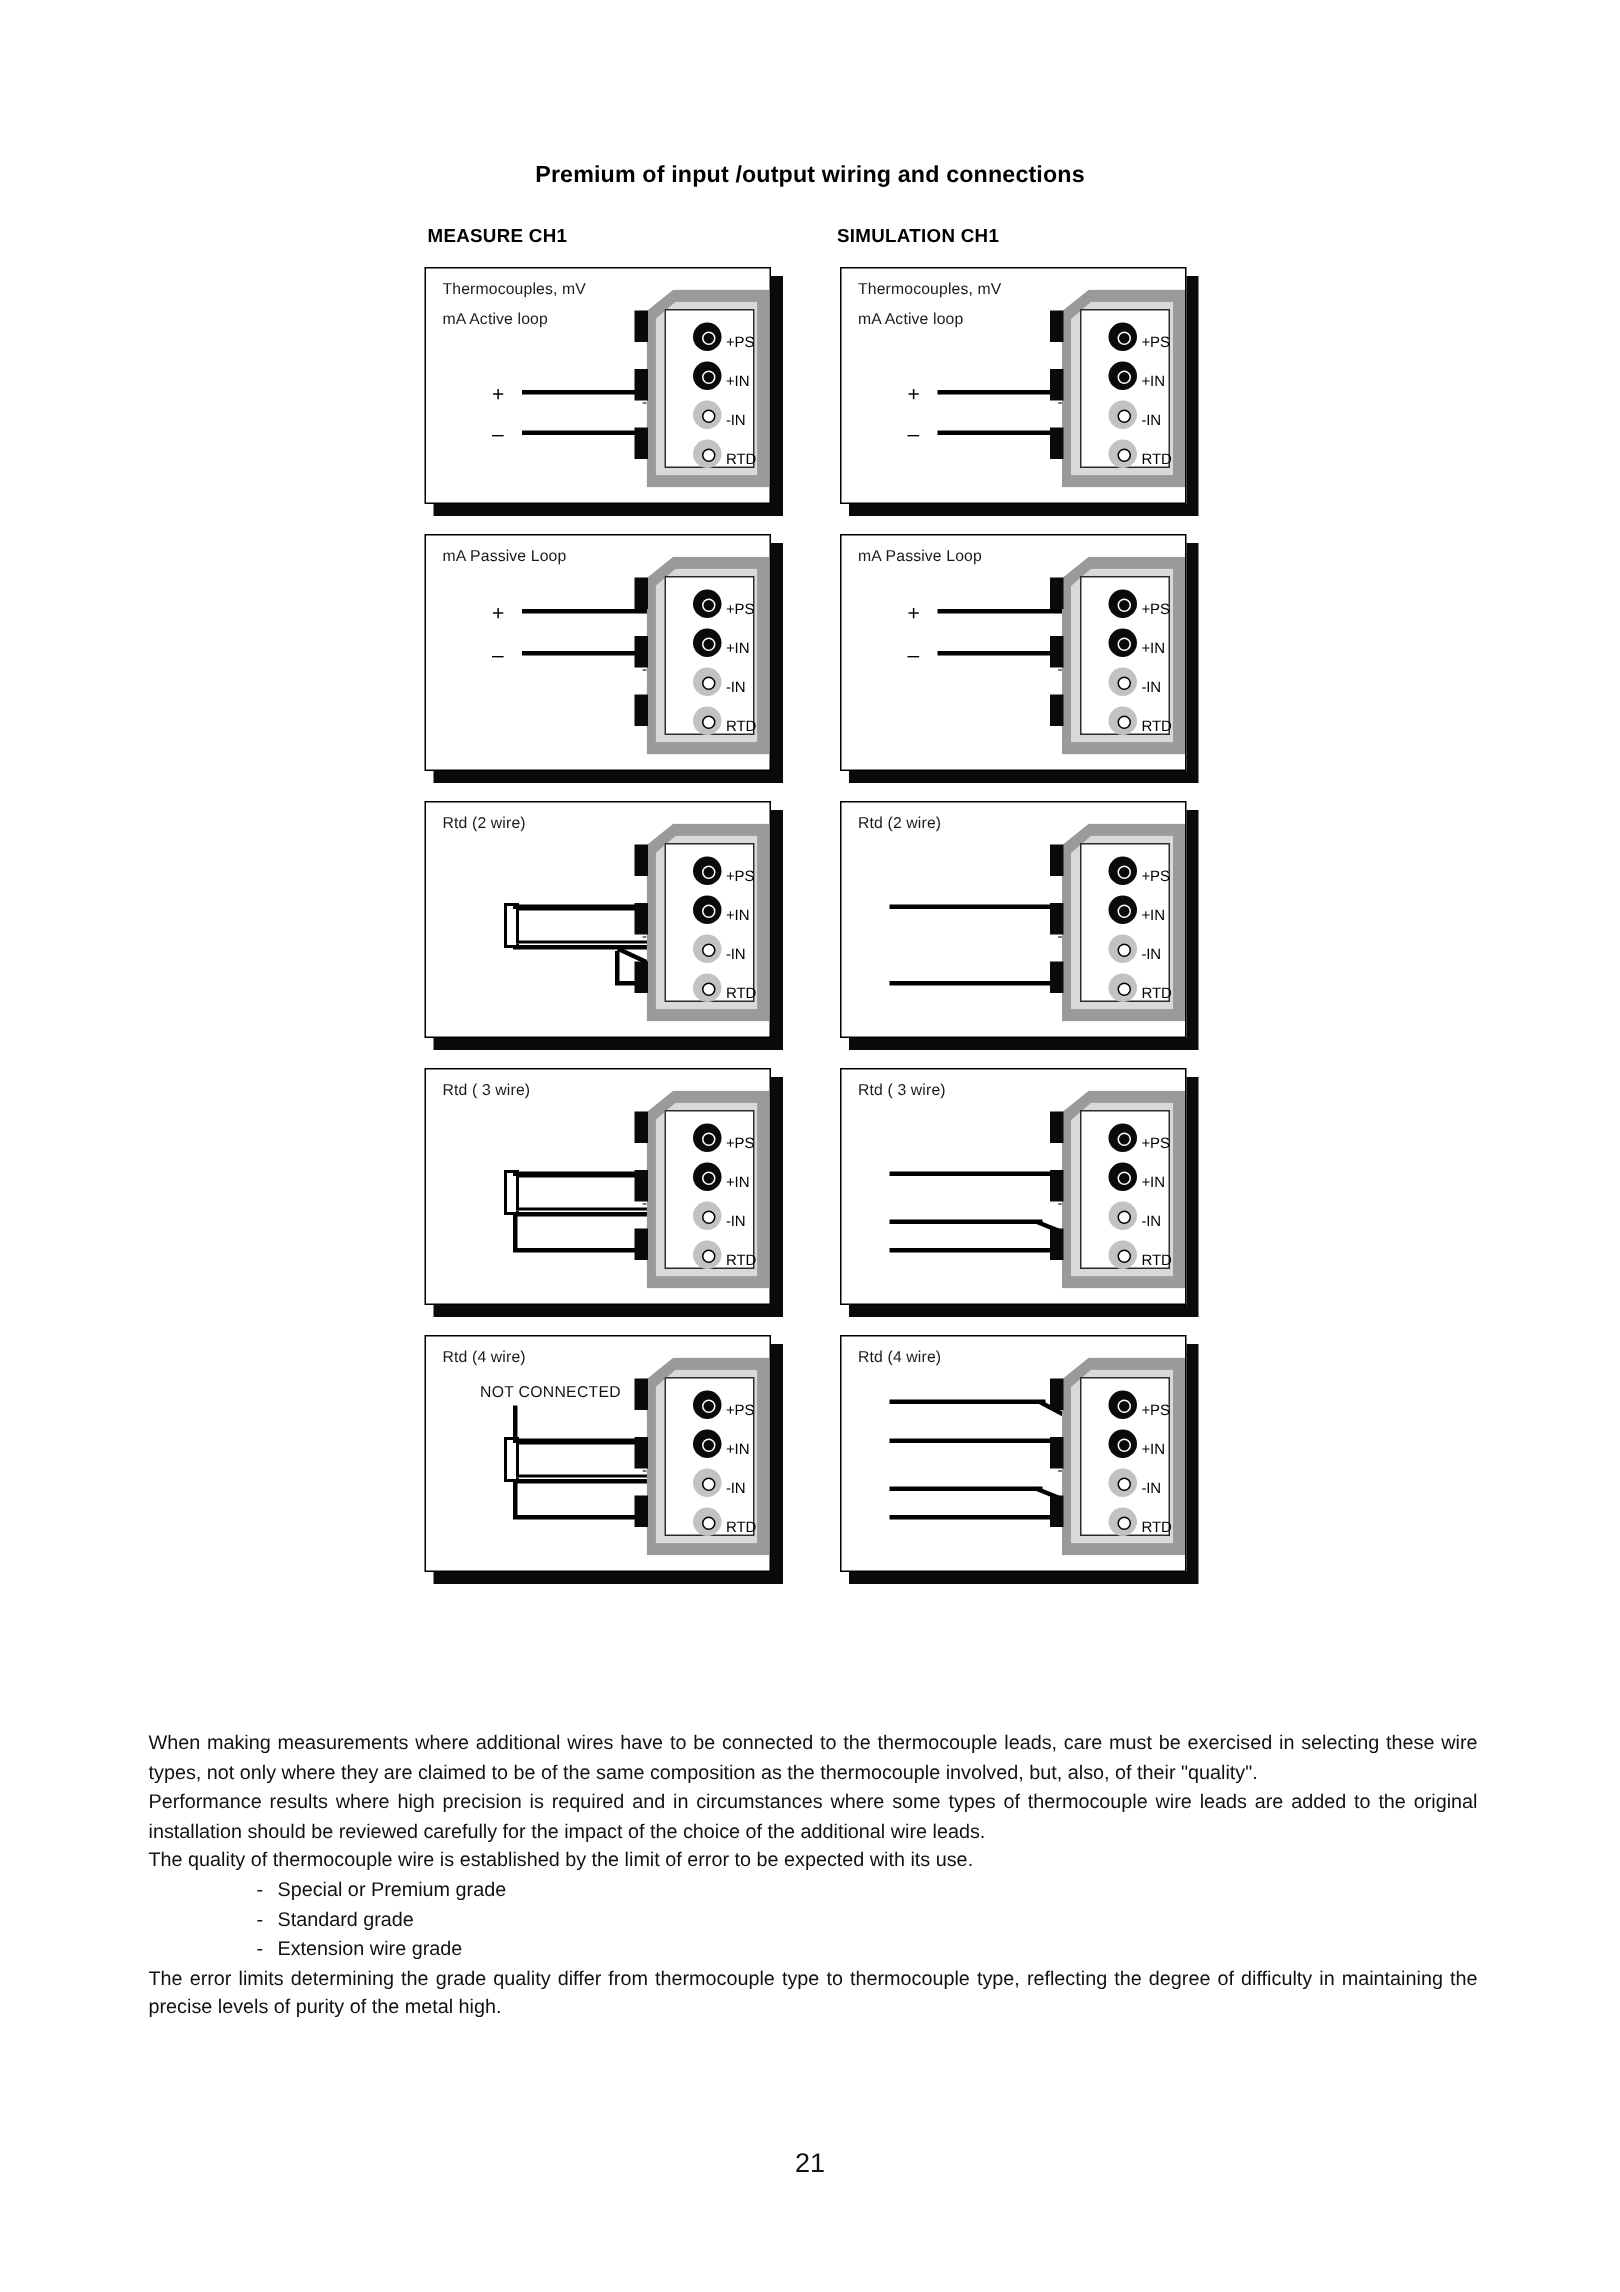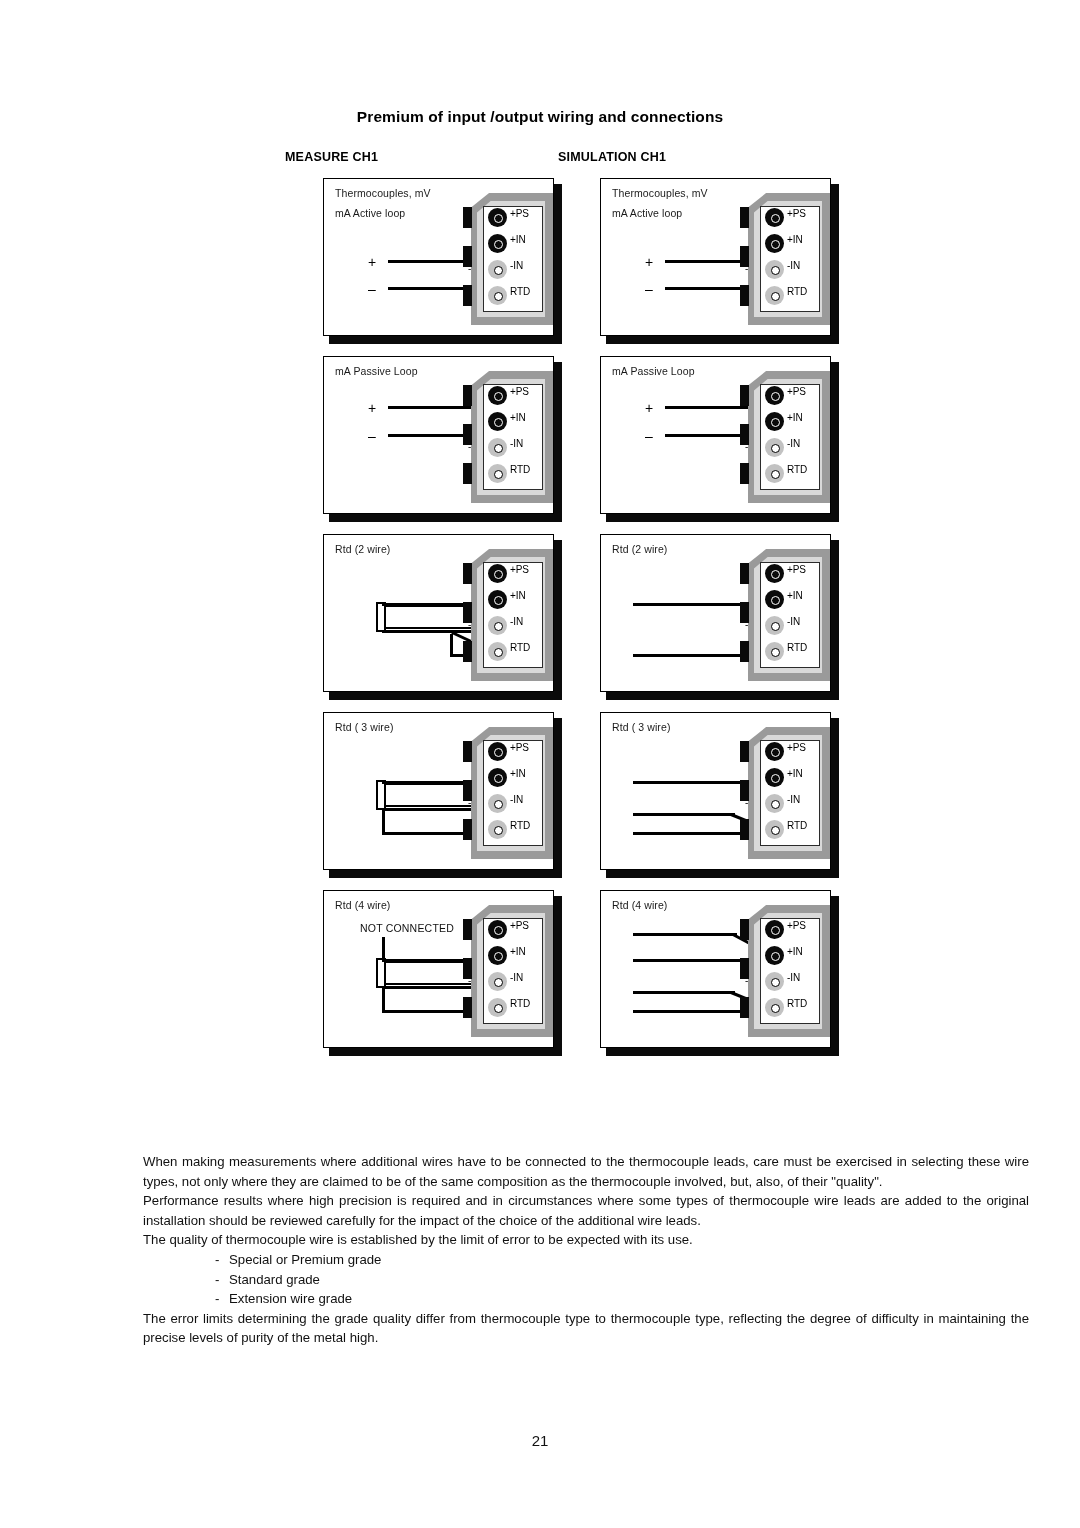--- a/index.html
+++ b/index.html
@@ -36,21 +36,20 @@
   }
   .col-head.measure { left: 285px; }
   .col-head.simulation { left: 558px; }
 
   .grid {
     position: absolute;
     left: 283px;
     top: 178px;
     width: 520px;
     height: 880px;
-    margin-left: 40px;
   }
 
   
   .cell {
     position: absolute;
     width: 239px;
     height: 166px;
   }
   .cell.c0 { left: 0px; }
   .cell.c1 { left: 277px; }
@@ -112,25 +111,25 @@
   
   .terminals {
     position: absolute;
     left: 14px; top: 13px;
     width: 60px; height: 106px;
     background: #ffffff;
     border: 1.5px solid #2b2b2b;
   }
   .term {
     position: absolute;
-    left: 2px;
+    left: 16px;
     width: 56px;
     height: 26px;
     display: flex;
-    align-items: flex-start;
+    align-items: flex-end;
   }
   .term.t0 { top: 1px; }
   .term.t1 { top: 27px; }
   .term.t2 { top: 53px; }
   .term.t3 { top: 79px; }
 
   .jack {
     position: relative;
     width: 19px; height: 19px;
     border-radius: 50%;
@@ -233,34 +232,33 @@
   }
   .sec-head .num { display: inline-block; width: 100px; }
 
   .body {
     position: absolute;
     left: 99px; top: 1152px;
     width: 886px;
     font-size: 13.2px;
     line-height: 19.6px;
     color: #111;
-    margin-left: 44px;
   }
   .body p { margin: 0 0 0 0; text-align: justify; }
   .body p.nojust { text-align: left; }
   .body ul { list-style: none; margin: 0; padding: 0 0 0 72px; }
   .body li { text-align: left; }
   .body li .b { display: inline-block; width: 14px; }
 
   .pagenum {
     position: absolute;
     left: 0; top: 1432px;
     width: 1080px;
     text-align: center;
-    font-size: 15px;
+    font-size: 18px;
     color: #111;
   }
 </style>
 </head>
 <body>
 
 <div class="page">
 
   <div class="figure-title">Premium of input /output wiring and connections</div>
 

